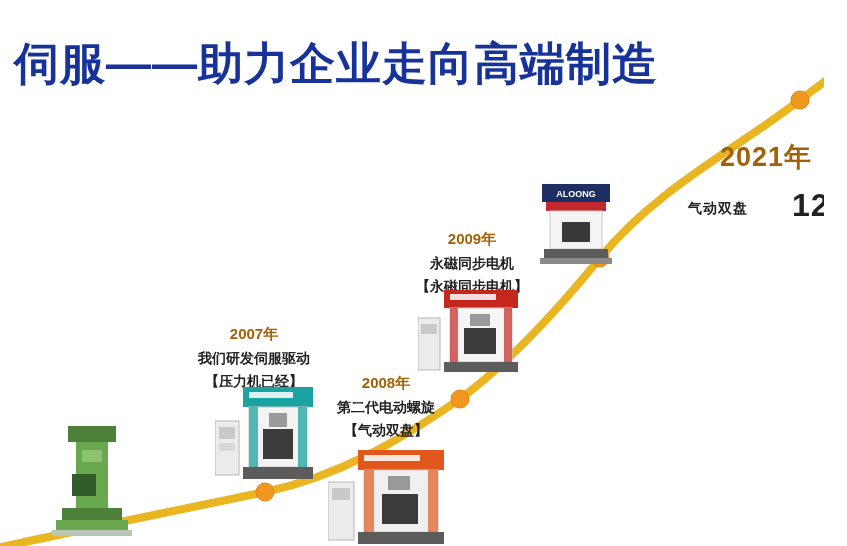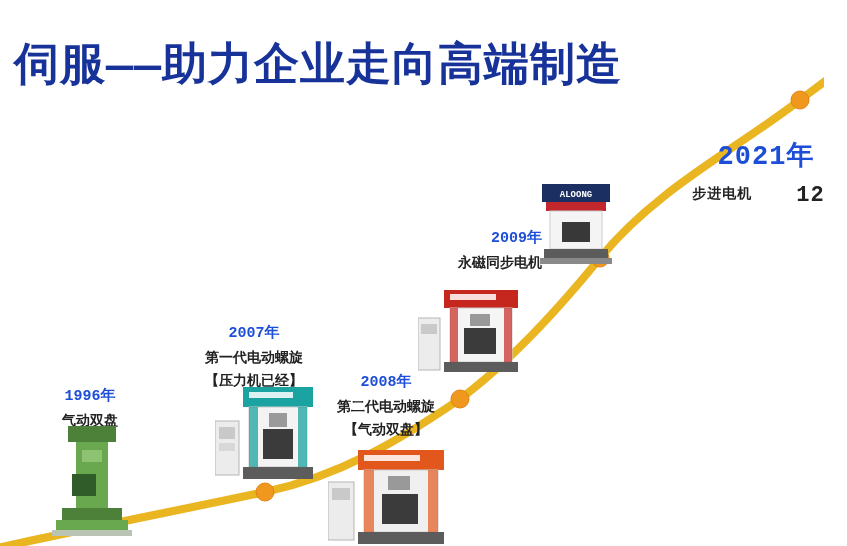--- a/index.html
+++ b/index.html
@@ -3,21 +3,21 @@
 <meta charset="utf-8">
 <style>
   * { margin: 0; padding: 0; box-sizing: border-box; }
   html, body { background: #ffffff; }
   .canvas {
     position: relative;
     width: 824px;
     height: 546px;
     background: #ffffff;
     overflow: hidden;
-    font-family: Liberation Mono, monospace;
+    font-family: Liberation Sans, sans-serif;
   }
   .title {
     position: absolute;
     left: 14px;
     top: 34px;
     font-size: 45px;
     font-weight: 900;
     color: #17339a;
     white-space: nowrap;
     letter-spacing: 1px;
@@ -32,24 +32,24 @@
   .milestone {
     position: absolute;
     text-align: center;
     color: #222222;
     font-weight: 700;
     font-size: 14px;
     line-height: 1.7;
     z-index: 2;
     white-space: nowrap;
   }
-  .milestone .year { font-size: 15px; color: #1d4ed8; }
+  .milestone .year { font-size: 15px; color: #a16207; }
   .m2021 .year { font-size: 27px; letter-spacing: 1px; line-height: 1.3; }
   .m2021 { letter-spacing: 1px; line-height: 1.9; }
-  .big-num { font-size: 22px; font-weight: 700; vertical-align: -3px; margin-left: 44px; }
+  .big-num { font-size: 32px; font-weight: 700; vertical-align: -3px; margin-left: 44px; }
   .machine {
     position: absolute;
     z-index: 2;
   }
 </style>
 </head>
 <body>
 
 <div class="canvas">
 
@@ -57,47 +57,44 @@
     <path d="M -20 552 C 30 540 170 512 265 492 C 340 476 400 440 460 399 C 510 362 556 312 600 258 C 655 190 735 150 800 100 C 820 85 845 66 870 48" fill="none" stroke="#e9b520" stroke-width="8" stroke-linecap="round"></path>
     <circle cx="88" cy="522" r="9" fill="#f0971d" stroke="#e28413" stroke-width="1"></circle>
     <circle cx="265" cy="492" r="9" fill="#f0971d" stroke="#e28413" stroke-width="1"></circle>
     <circle cx="460" cy="399" r="9" fill="#f0971d" stroke="#e28413" stroke-width="1"></circle>
     <circle cx="600" cy="258" r="9" fill="#f0971d" stroke="#e28413" stroke-width="1"></circle>
     <circle cx="800" cy="100" r="9" fill="#f0971d" stroke="#e28413" stroke-width="1"></circle>
   </svg>
 
   <h1 class="title">伺服——助力企业走向高端制造</h1>
 
-  <div class="milestone" style="left:38px; top:384px; width:104px;">
-    <div class="year">1996年</div>
-    <div>气动双盘</div>
-  </div>
 
   <div class="milestone" style="left:183px; top:321px; width:142px;text-align:center;">
     <div class="year">2007年</div>
-    <div>第一代电动螺旋</div>
+    <div>我们研发伺服驱动</div>
     <div>【压力机已经】</div>
   </div>
 
   <div class="milestone" style="left:316px; top:370px; width:140px;">
     <div class="year">2008年</div>
     <div>第二代电动螺旋</div>
     <div>【气动双盘】</div>
   </div>
 
-  <div class="milestone" style="left:402px; top:226px; width:140px;text-align:right;">
+  <div class="milestone" style="left:402px; top:226px; width:140px;">
     <div class="year">2009年</div>
     <div>永磁同步电机</div>
+    <div>【永磁同步电机】</div>
   </div>
 
 
   <div class="milestone m2021" style="left:688px; top:140px; width:156px;">
     <div class="year">2021年</div>
     <div>
-      <span>步进电机</span><span class="big-num">12</span><span>年</span>
+      <span>气动双盘</span><span class="big-num">12</span><span>年</span>
     </div>
   </div>
 
   <svg class="machine" style="left:52px; top:424px;" width="80" height="115" viewBox="0 0 80 115">
     <rect x="16" y="2" width="48" height="16" fill="#4d8038"></rect>
     <rect x="24" y="18" width="32" height="66" fill="#69a84e"></rect>
     <rect x="30" y="26" width="20" height="12" fill="#8cc271"></rect>
     <rect x="20" y="50" width="24" height="22" fill="#2f5c28"></rect>
     <rect x="10" y="84" width="60" height="12" fill="#4d8038"></rect>
     <rect x="4" y="96" width="72" height="10" fill="#69a84e"></rect>

